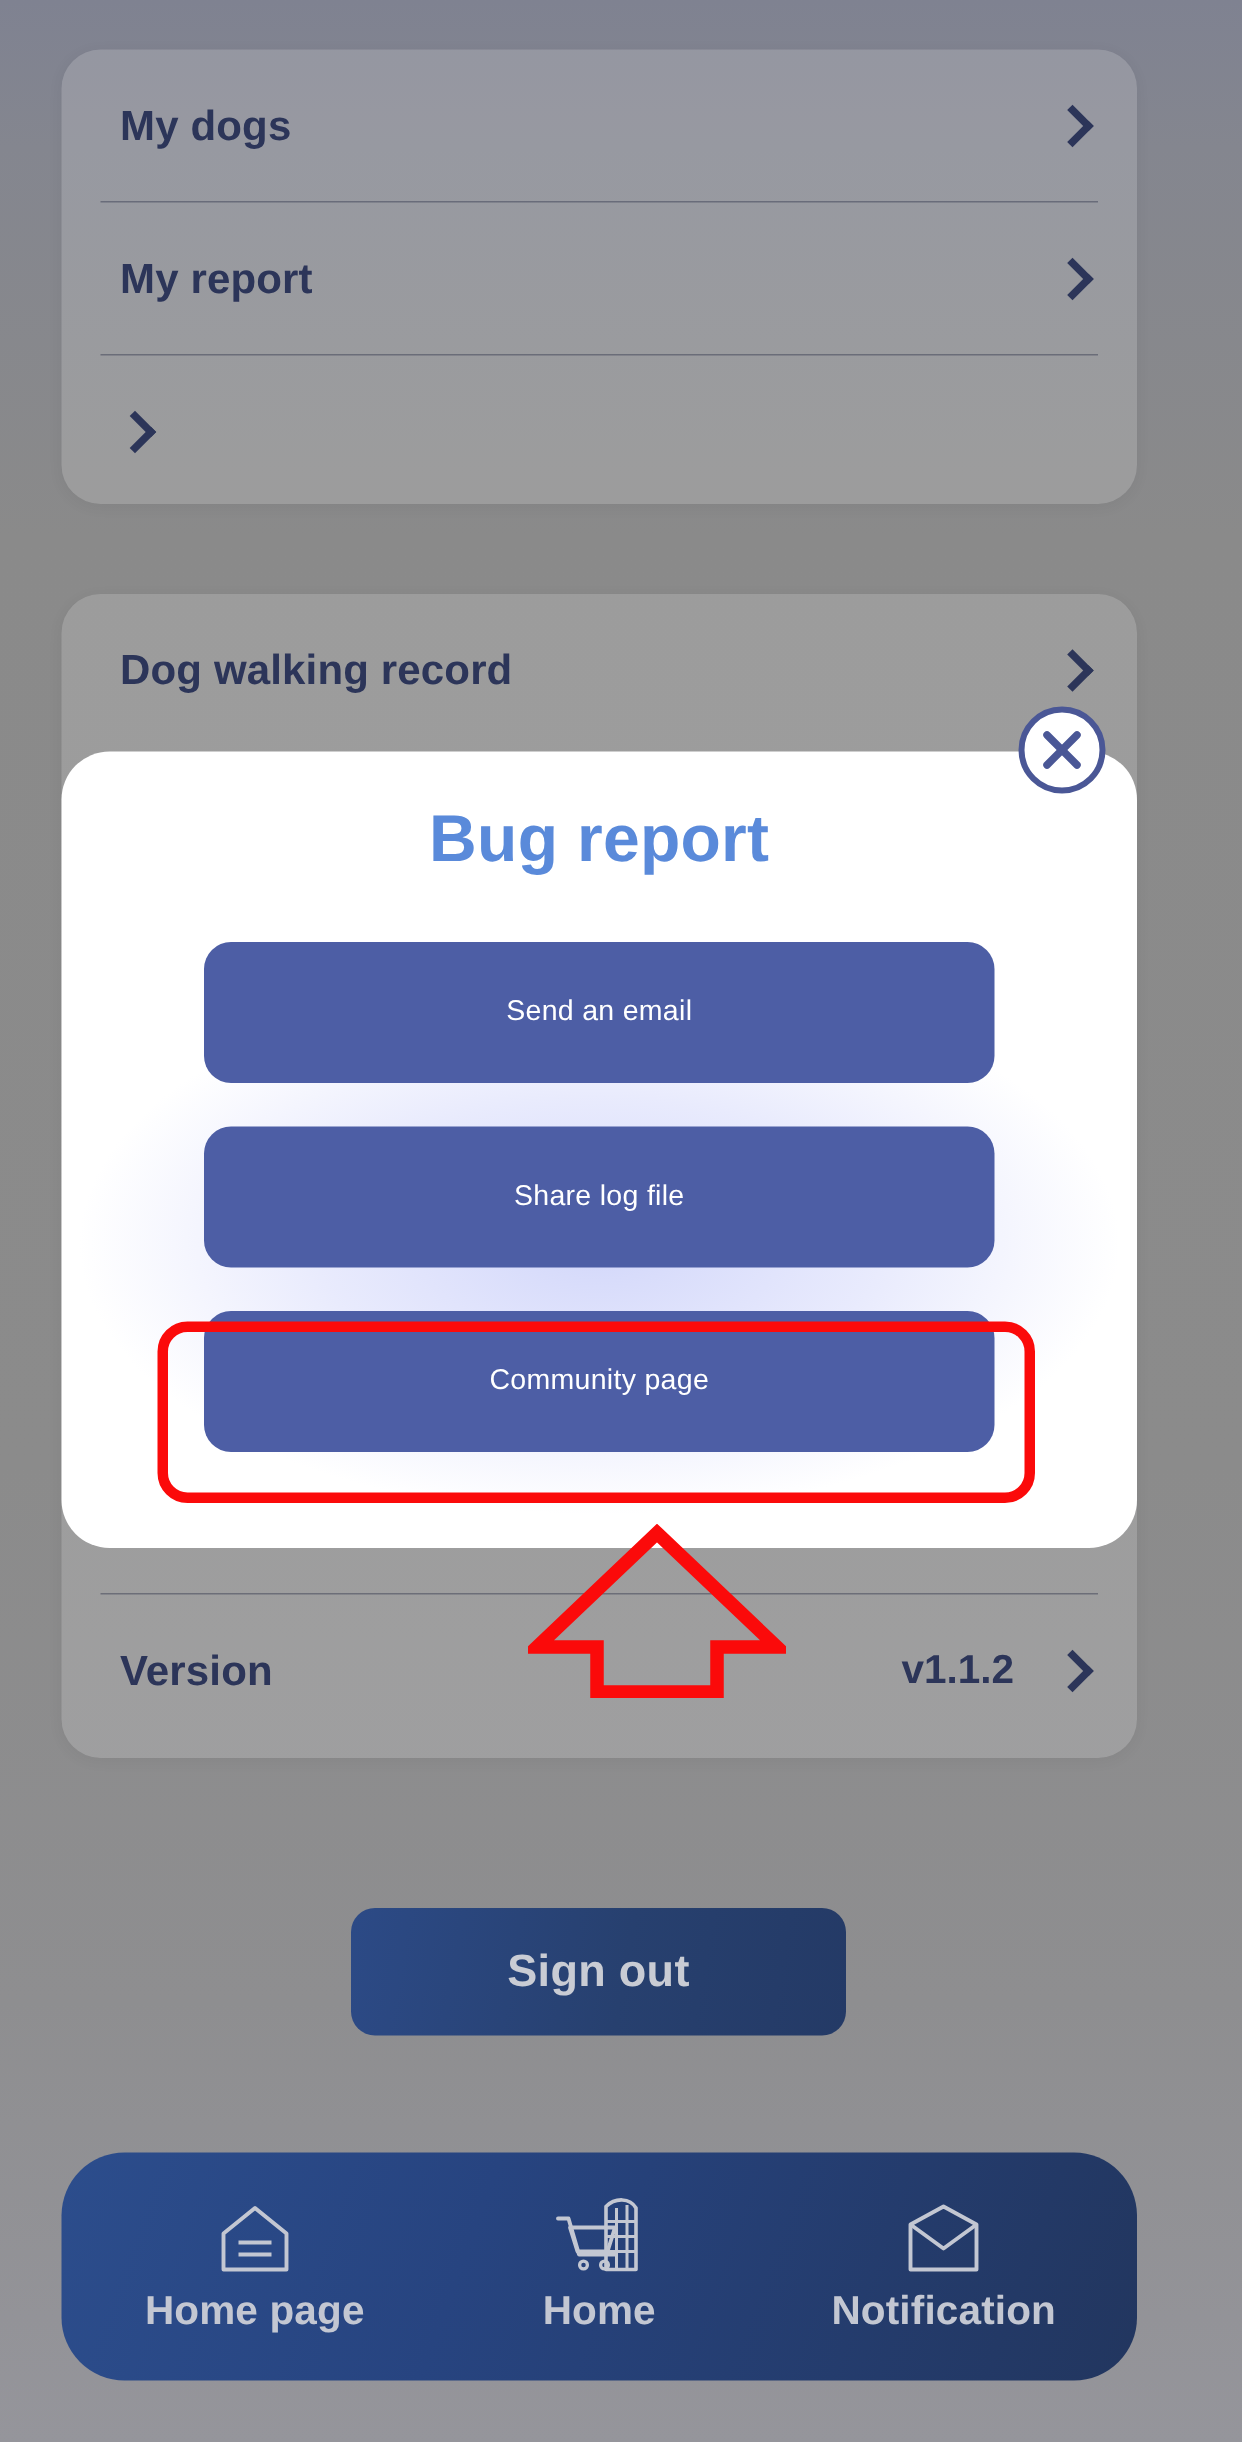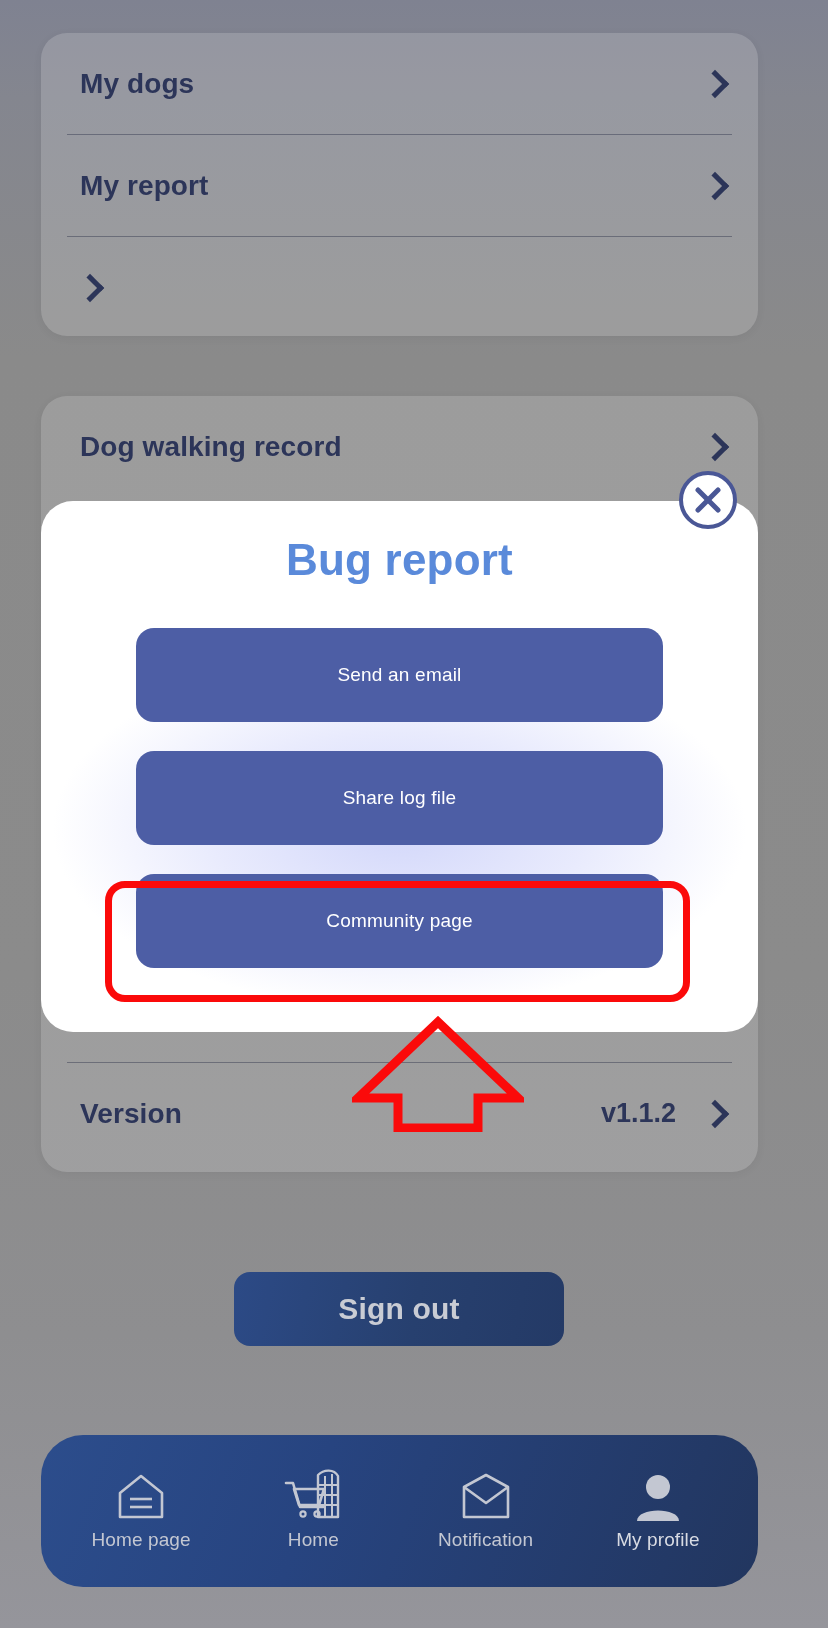--- a/index.html
+++ b/index.html
@@ -179,21 +179,21 @@
     z-index: 45;
     pointer-events: none;
   }
 
   
   .signout-btn {
     position: absolute;
     left: 234px;
     top: 1272px;
     width: 330px;
-    height: 74px;
+    height: 85px;
     border: none;
     border-radius: 16px;
     background: linear-gradient(100deg, #2c4a86 0%, #27406f 55%, #243a66 100%);
     color: #c9ccd4;
     font-size: 30px;
     font-weight: bold;
     font-family: "Liberation Sans", sans-serif;
     cursor: pointer;
     letter-spacing: 0.2px;
   }
@@ -224,22 +224,22 @@
   }
 
   .nav-icon {
     height: 52px;
     display: flex;
     align-items: flex-end;
     justify-content: center;
   }
 
   .nav-label {
-    font-size: 19px;
-    font-weight: normal;
+    font-size: 27px;
+    font-weight: bold;
     color: #c3c7d2;
     letter-spacing: 0.1px;
     white-space: nowrap;
   }
 
   .nav-item.active .nav-label { color: #d8dbe3; }
 </style>
 </head>
 <body>
 
@@ -351,25 +351,16 @@
     <div class="nav-item">
       <span class="nav-icon">
         <svg width="56" height="52" viewBox="0 0 56 52">
           <path d="M6 16 L28 4 L50 16 L50 46 L6 46 Z" fill="none" stroke="#c3c7d2" stroke-width="2.6" stroke-linejoin="round"></path>
           <path d="M6 16 L28 32 L50 16" fill="none" stroke="#c3c7d2" stroke-width="2.6" stroke-linejoin="round"></path>
         </svg>
       </span>
       <span class="nav-label">Notification</span>
     </div>
 
-    <div class="nav-item active">
-      <span class="nav-icon">
-        <svg width="54" height="52" viewBox="0 0 54 52">
-          <circle cx="27" cy="16" r="12" fill="#c3c7d2"></circle>
-          <path d="M6 50 C6 36 48 36 48 50 Z" fill="#c3c7d2"></path>
-        </svg>
-      </span>
-      <span class="nav-label">My profile</span>
-    </div>
 
   </div>
 
 </div>
 
 </body></html>

